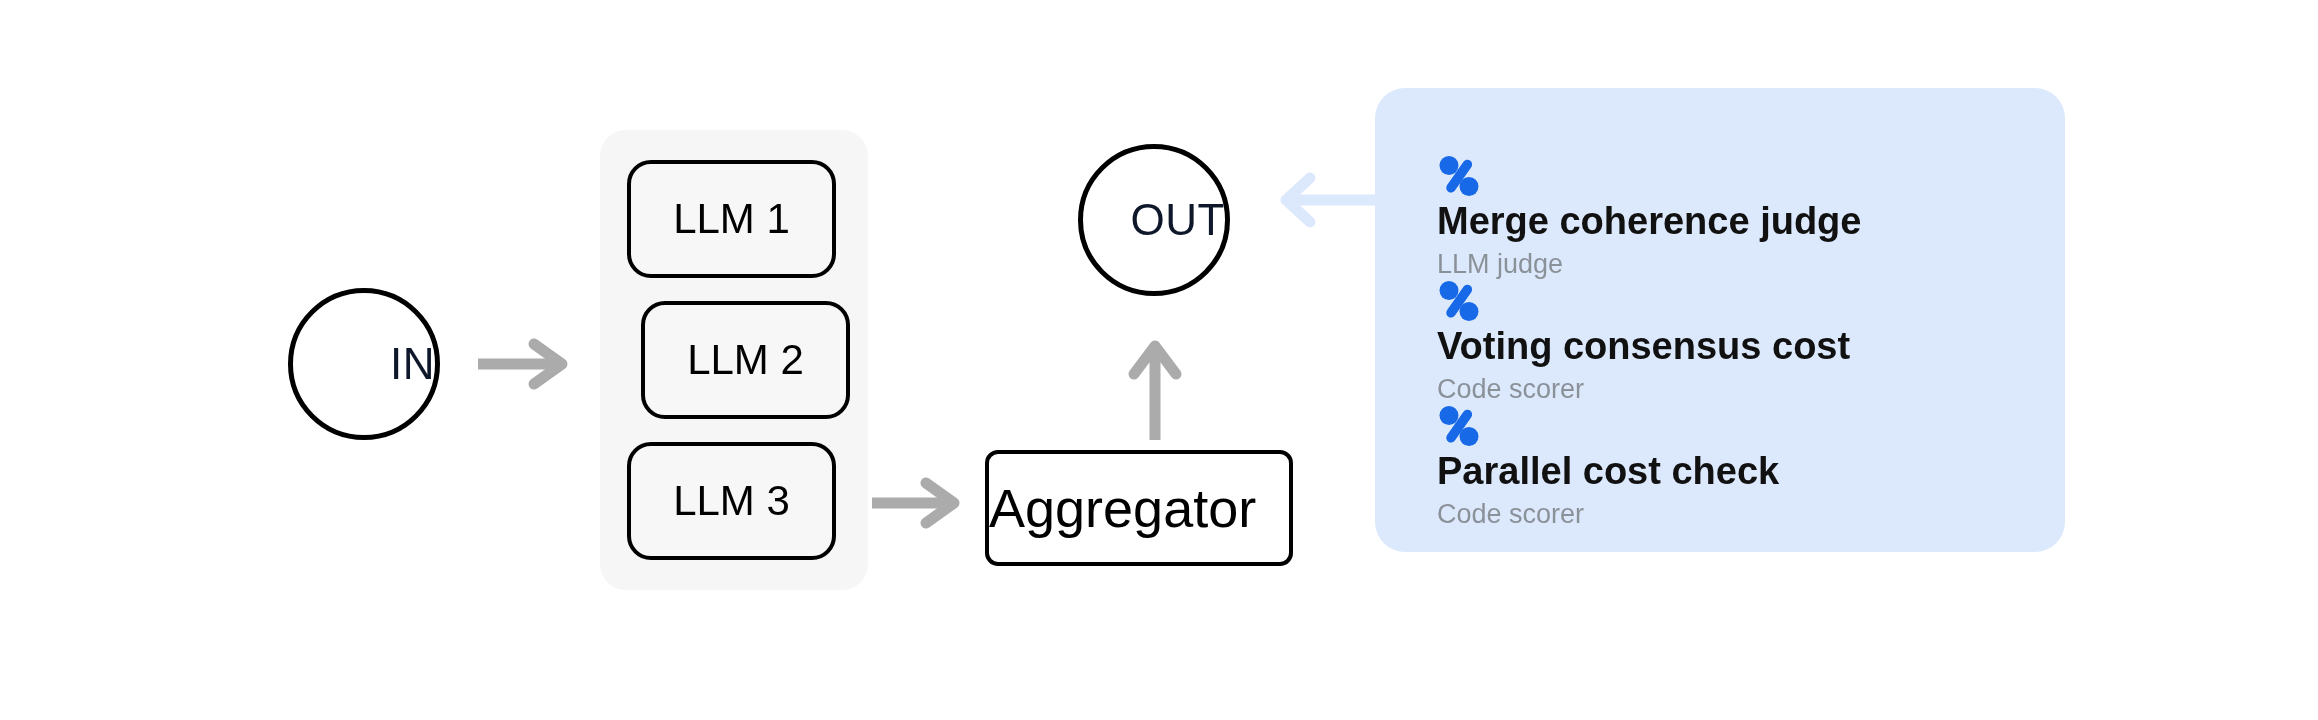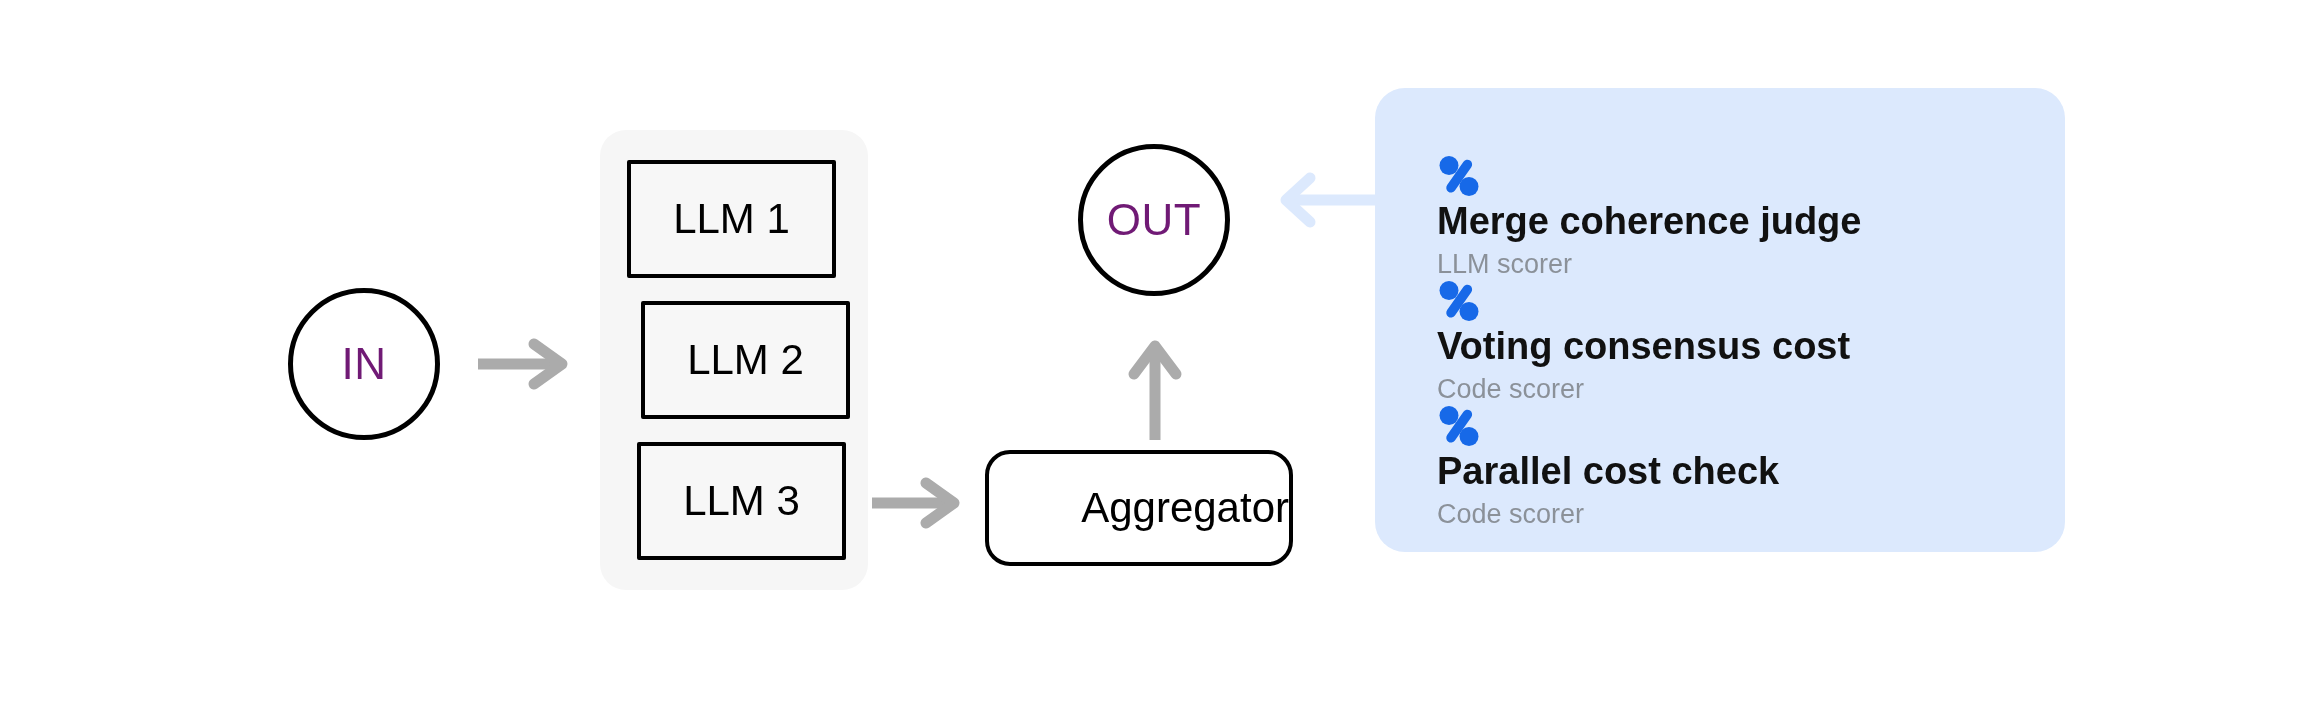--- a/index.html
+++ b/index.html
@@ -23,23 +23,23 @@
   }
 
   
   .node-circle {
     position: absolute;
     border: 5px solid #000000;
     border-radius: 50%;
     background: #ffffff;
     display: flex;
     align-items: center;
-    justify-content: center;
-    box-sizing: border-box;
-    color: #701a75;
+    justify-content: flex-end;
+    box-sizing: border-box;
+    color: #0f172a;
     font-size: 44px;
     font-weight: 400;
     letter-spacing: 0.5px;
   }
   #in-node  { left: 288px;  top: 288px; width: 152px; height: 152px; }
   #out-node { left: 1078px; top: 144px; width: 152px; height: 152px; }
 
   
   #llm-group {
     position: absolute;
@@ -50,48 +50,48 @@
     background: #f6f6f6;
     border-radius: 26px;
   }
 
   .llm-box {
     position: absolute;
     left: 27px;
     width: 209px;
     height: 118px;
     border: 4px solid #000000;
-    border-radius: 2px;
+    border-radius: 24px;
     background: #f7f7f7;
     box-sizing: border-box;
     display: flex;
     align-items: center;
     justify-content: center;
     font-size: 42px;
     color: #000000;
   }
   #llm-box-0 { top: 30px; }
   #llm-box-1 { top: 171px; margin-left: 14px; }
-  #llm-box-2 { top: 312px; margin-left: 10px; }
+  #llm-box-2 { top: 312px; }
 
   
   #aggregator-node {
     position: absolute;
     left: 985px;
     top: 450px;
     width: 308px;
     height: 116px;
     border: 4px solid #000000;
-    border-radius: 25px;
+    border-radius: 13px;
     background: #ffffff;
     box-sizing: border-box;
     display: flex;
     align-items: center;
-    justify-content: flex-end;
-    font-size: 42px;
+    justify-content: flex-start;
+    font-size: 54px;
     color: #000000;
   }
 
   
   #arrow-layer {
     position: absolute;
     left: 0; top: 0;
     width: 2318px;
     height: 720px;
     pointer-events: none;
@@ -195,21 +195,21 @@
   <div id="scorer-panel">
 
     <div class="scorer-row">
       <svg class="scorer-icon" viewBox="0 0 44 44">
         <circle cx="12" cy="11.5" r="9.5" fill="#1769e8"></circle>
         <circle cx="32" cy="32.5" r="9.5" fill="#1769e8"></circle>
         <rect x="17.5" y="3" width="9.5" height="38" rx="4.75" fill="#1769e8" transform="rotate(35 22 22)"></rect>
       </svg>
       <div class="scorer-text">
         <span class="scorer-title">Merge coherence judge</span>
-        <span class="scorer-subtitle">LLM scorer</span>
+        <span class="scorer-subtitle">LLM judge</span>
       </div>
     </div>
 
     <div class="scorer-row">
       <svg class="scorer-icon" viewBox="0 0 44 44">
         <circle cx="12" cy="11.5" r="9.5" fill="#1769e8"></circle>
         <circle cx="32" cy="32.5" r="9.5" fill="#1769e8"></circle>
         <rect x="17.5" y="3" width="9.5" height="38" rx="4.75" fill="#1769e8" transform="rotate(35 22 22)"></rect>
       </svg>
       <div class="scorer-text">

